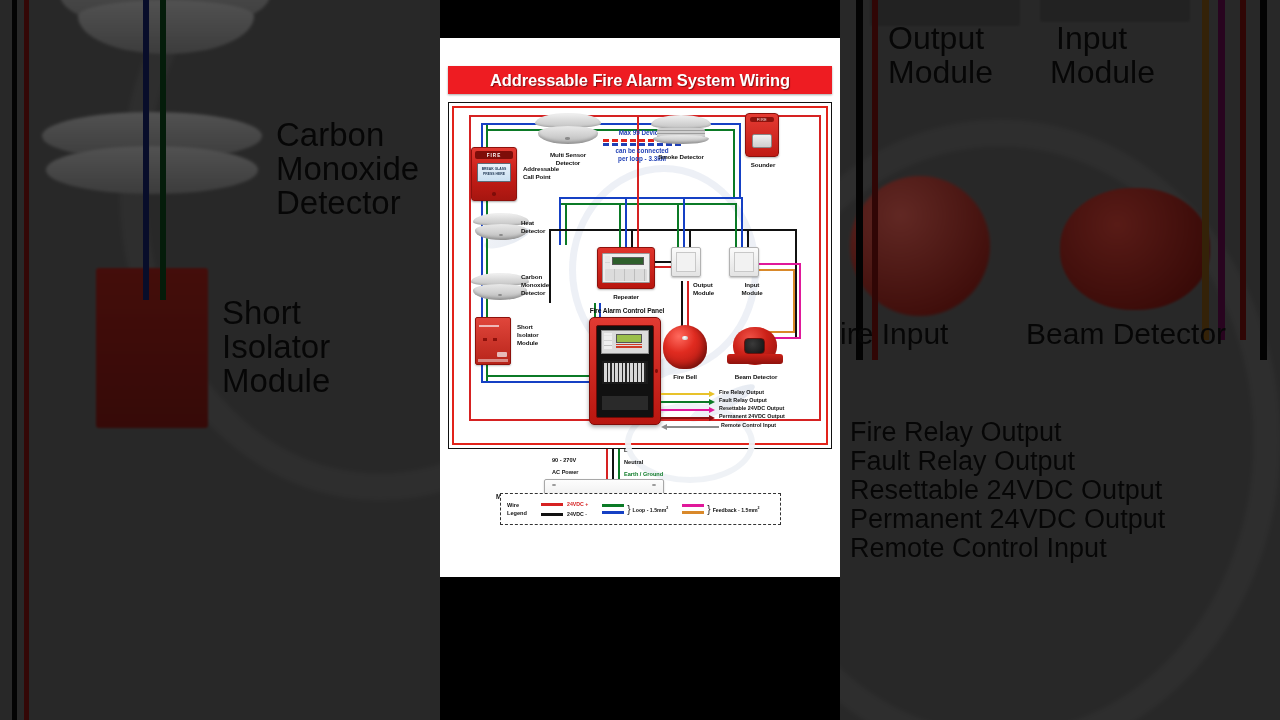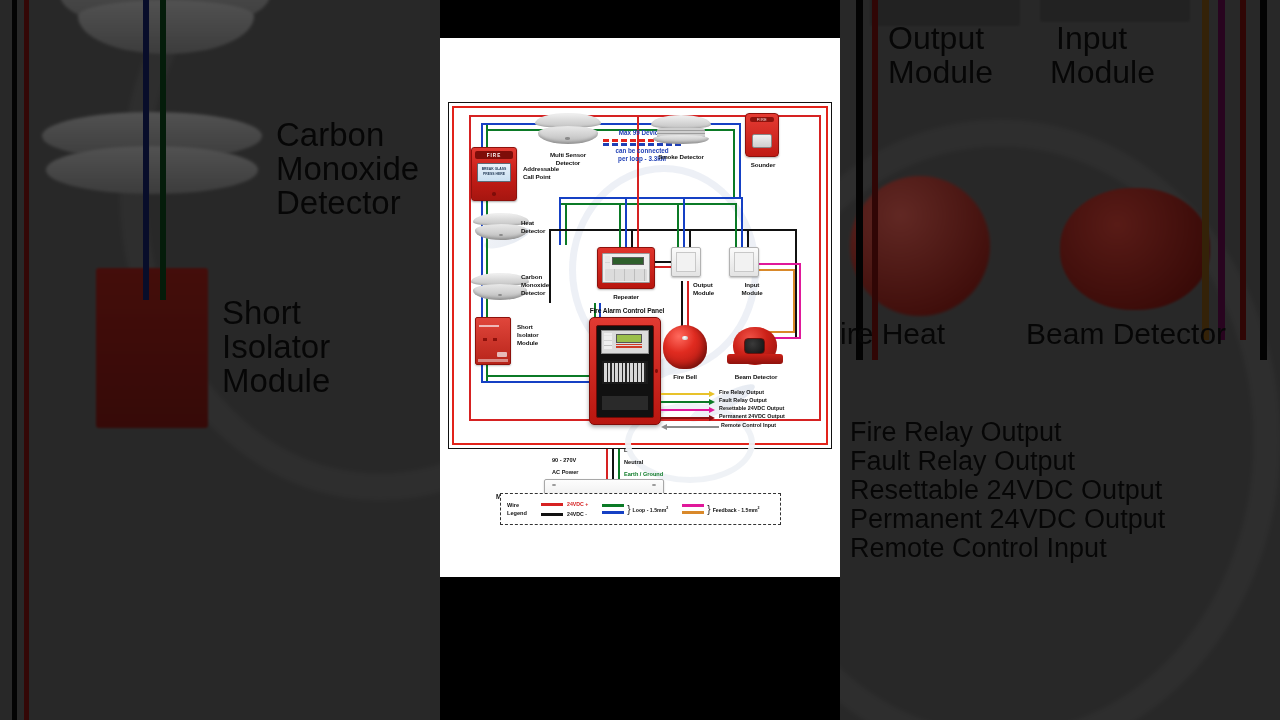--- a/index.html
+++ b/index.html
@@ -313,35 +313,38 @@
       <div class="bg-wire" style="left:362px; top:0; width:7px; height:340px; background:#8a5a16;"></div>
       <div class="bg-wire" style="left:378px; top:0; width:7px; height:340px; background:#6a0d52;"></div>
       <div class="bg-wire" style="left:400px; top:0; width:6px; height:340px; background:#7e120e;"></div>
       <div class="bg-wire" style="left:420px; top:0; width:7px; height:360px; background:#0a0a0a;"></div>
 
       <div class="bgtext" style="left:48px; top:22px; font-size:32px;">Output</div>
       <div class="bgtext" style="left:48px; top:56px; font-size:32px;">Module</div>
       <div class="bgtext" style="left:216px; top:22px; font-size:32px;">Input</div>
       <div class="bgtext" style="left:210px; top:56px; font-size:32px;">Module</div>
 
-      <div class="bgtext" style="left:0px; top:318px; font-size:30px;">ire Heat</div>
+      <div class="bgtext" style="left:0px; top:318px; font-size:30px;">ire Input</div>
       <div class="bgtext" style="left:186px; top:318px; font-size:30px;">Beam Detector</div>
 
       <div class="bgtext" style="left:10px; top:418px; font-size:27px;">Fire Relay Output</div>
       <div class="bgtext" style="left:10px; top:447px; font-size:27px;">Fault Relay Output</div>
       <div class="bgtext" style="left:10px; top:476px; font-size:27px;">Resettable 24VDC Output</div>
       <div class="bgtext" style="left:10px; top:505px; font-size:27px;">Permanent 24VDC Output</div>
       <div class="bgtext" style="left:10px; top:534px; font-size:27px;">Remote Control Input</div>
 
       <div class="bg-shade"></div>
     </div>
   </div>
 
   <div class="card">
 
+    <div class="title-bar">
+      <span>Addressable Fire Alarm System Wiring</span>
+    </div>
 
     <div class="diagram">
       <div class="diagram-inner"></div>
 
       <div class="swoosh" style="left:120px; top:62px; width:190px; height:210px; border-color:#eceff5;"></div>
       <div class="swoosh2" style="left:196px; top:250px; width:56px; height:18px; transform:rotate(-35deg);"></div>
       <div class="swoosh2" style="left:34px; top:128px; width:48px; height:14px; transform:rotate(-20deg);"></div>
       <div class="swoosh2" style="left:236px; top:292px; width:74px; height:16px; transform:rotate(-28deg);"></div>
       <div class="swoosh" style="left:176px; top:300px; width:130px; height:80px; border-width:6px; border-color:#eef1f6;"></div>
 

